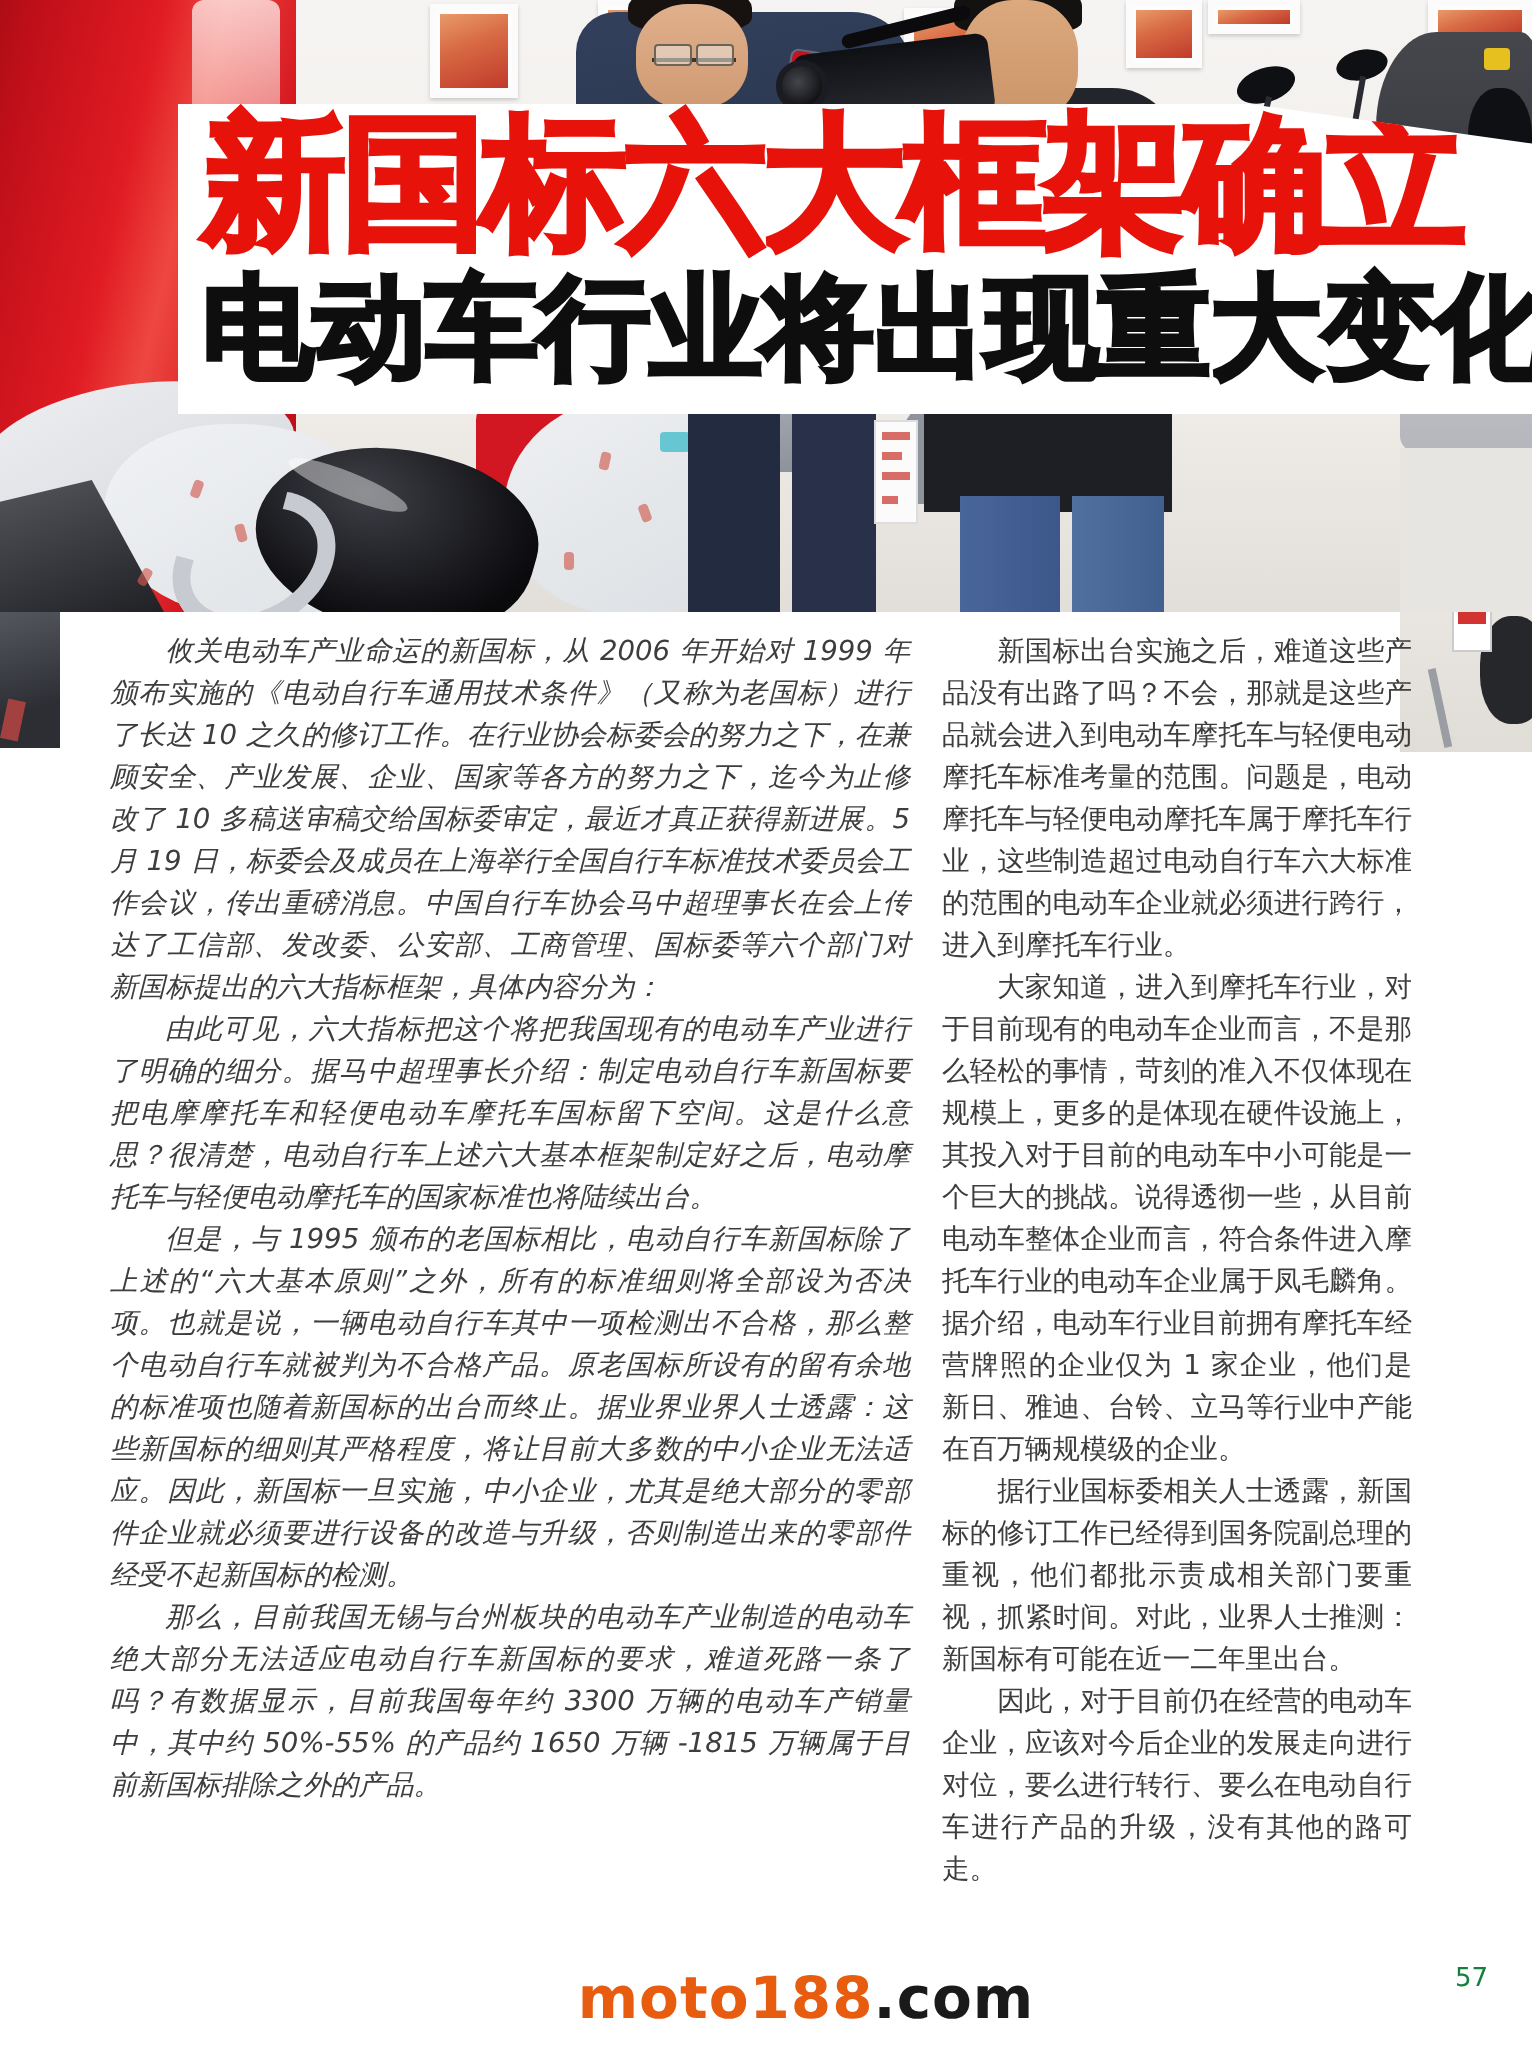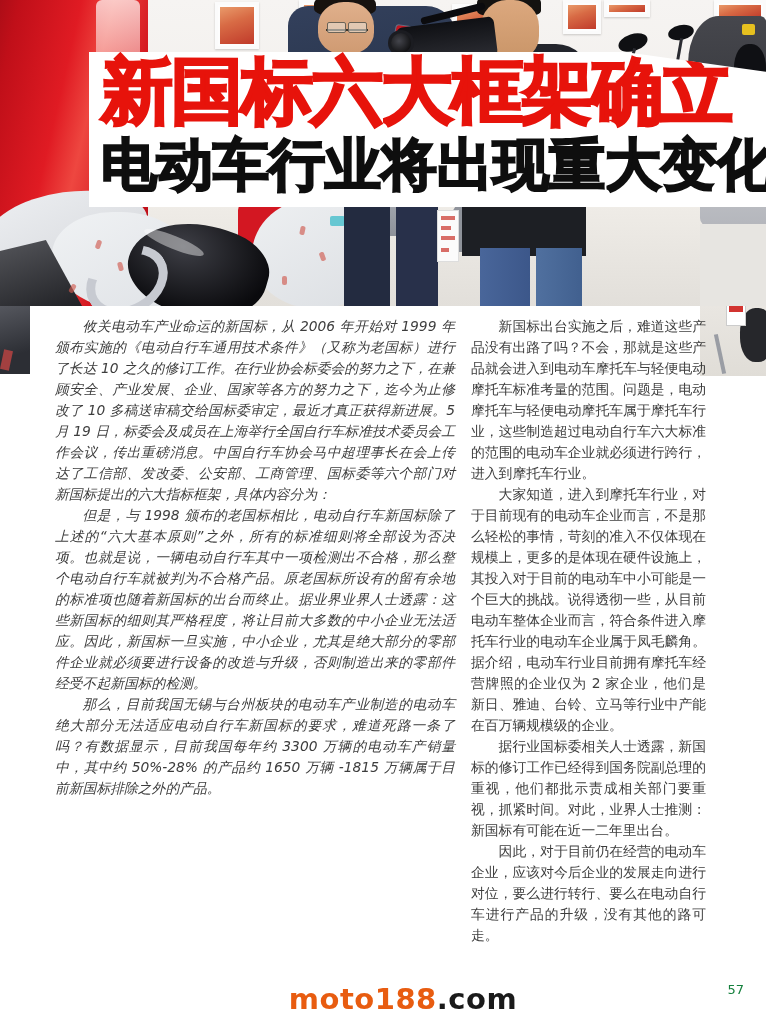--- a/index.html
+++ b/index.html
@@ -212,26 +212,27 @@
   </div>
 
   <div class="headline-strip">
     <div class="headline-red">新国标六大框架确立</div>
     <div class="headline-black">电动车行业将出现重大变化</div>
   </div>
 
   <div class="columns">
     <div class="col-left">
         <p class="body-para">攸关电动车产业命运的新国标，从 2006 年开始对 1999 年颁布实施的《电动自行车通用技术条件》（又称为老国标）进行了长达 10 之久的修订工作。在行业协会标委会的努力之下，在兼顾安全、产业发展、企业、国家等各方的努力之下，迄今为止修改了 10 多稿送审稿交给国标委审定，最近才真正获得新进展。5 月 19 日，标委会及成员在上海举行全国自行车标准技术委员会工作会议，传出重磅消息。中国自行车协会马中超理事长在会上传达了工信部、发改委、公安部、工商管理、国标委等六个部门对新国标提出的六大指标框架，具体内容分为：</p>
-        <p class="body-para">但是，与 1998 颁布的老国标相比，电动自行车新国标除了上述的“六大基本原则”之外，所有的标准细则将全部设为否决项。也就是说，一辆电动自行车其中一项检测出不合格，那么整个电动自行车就被判为不合格产品。原老国标所设有的留有余地的标准项也随着新国标的出台而终止。据业界业界人士透露：这些新国标的细则其严格程度，将让目前大多数的中小企业无法适应。因此，新国标一旦实施，中小企业，尤其是绝大部分的零部件企业就必须要进行设备的改造与升级，否则制造出来的零部件经受不起新国标的检测。</p>
-        <p class="body-para">那么，目前我国无锡与台州板块的电动车产业制造的电动车绝大部分无法适应电动自行车新国标的要求，难道死路一条了吗？有数据显示，目前我国每年约 3300 万辆的电动车产销量中，其中约 50%-28% 的产品约 1650 万辆 -1815 万辆属于目前新国标排除之外的产品。</p>
+        <p class="body-para">由此可见，六大指标把这个将把我国现有的电动车产业进行了明确的细分。据马中超理事长介绍：制定电动自行车新国标要把电摩摩托车和轻便电动车摩托车国标留下空间。这是什么意思？很清楚，电动自行车上述六大基本框架制定好之后，电动摩托车与轻便电动摩托车的国家标准也将陆续出台。</p>
+        <p class="body-para">但是，与 1995 颁布的老国标相比，电动自行车新国标除了上述的“六大基本原则”之外，所有的标准细则将全部设为否决项。也就是说，一辆电动自行车其中一项检测出不合格，那么整个电动自行车就被判为不合格产品。原老国标所设有的留有余地的标准项也随着新国标的出台而终止。据业界业界人士透露：这些新国标的细则其严格程度，将让目前大多数的中小企业无法适应。因此，新国标一旦实施，中小企业，尤其是绝大部分的零部件企业就必须要进行设备的改造与升级，否则制造出来的零部件经受不起新国标的检测。</p>
+        <p class="body-para">那么，目前我国无锡与台州板块的电动车产业制造的电动车绝大部分无法适应电动自行车新国标的要求，难道死路一条了吗？有数据显示，目前我国每年约 3300 万辆的电动车产销量中，其中约 50%-55% 的产品约 1650 万辆 -1815 万辆属于目前新国标排除之外的产品。</p>
       </div>
     <div class="col-right">
         <p class="body-para">新国标出台实施之后，难道这些产品没有出路了吗？不会，那就是这些产品就会进入到电动车摩托车与轻便电动摩托车标准考量的范围。问题是，电动摩托车与轻便电动摩托车属于摩托车行业，这些制造超过电动自行车六大标准的范围的电动车企业就必须进行跨行，进入到摩托车行业。</p>
-        <p class="body-para">大家知道，进入到摩托车行业，对于目前现有的电动车企业而言，不是那么轻松的事情，苛刻的准入不仅体现在规模上，更多的是体现在硬件设施上，其投入对于目前的电动车中小可能是一个巨大的挑战。说得透彻一些，从目前电动车整体企业而言，符合条件进入摩托车行业的电动车企业属于凤毛麟角。据介绍，电动车行业目前拥有摩托车经营牌照的企业仅为 2 家企业，他们是新日、雅迪、台铃、立马等行业中产能在百万辆规模级的企业。</p>
+        <p class="body-para">大家知道，进入到摩托车行业，对于目前现有的电动车企业而言，不是那么轻松的事情，苛刻的准入不仅体现在规模上，更多的是体现在硬件设施上，其投入对于目前的电动车中小可能是一个巨大的挑战。说得透彻一些，从目前电动车整体企业而言，符合条件进入摩托车行业的电动车企业属于凤毛麟角。据介绍，电动车行业目前拥有摩托车经营牌照的企业仅为 1 家企业，他们是新日、雅迪、台铃、立马等行业中产能在百万辆规模级的企业。</p>
         <p class="body-para">据行业国标委相关人士透露，新国标的修订工作已经得到国务院副总理的重视，他们都批示责成相关部门要重视，抓紧时间。对此，业界人士推测：新国标有可能在近一二年里出台。</p>
         <p class="body-para">因此，对于目前仍在经营的电动车企业，应该对今后企业的发展走向进行对位，要么进行转行、要么在电动自行车进行产品的升级，没有其他的路可走。</p>
       </div>
   </div>
 
   <div class="footer">
     <span class="site-name">moto188</span><span class="site-tld">.com</span>
   </div>
   <div class="page-number">57</div>
 

